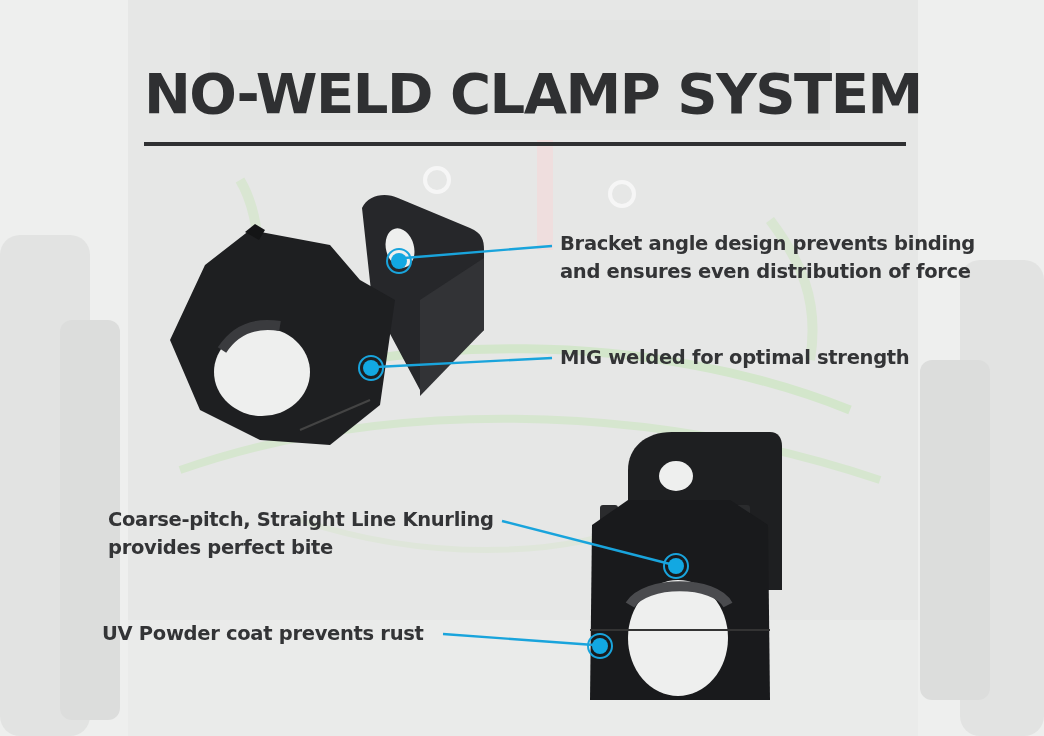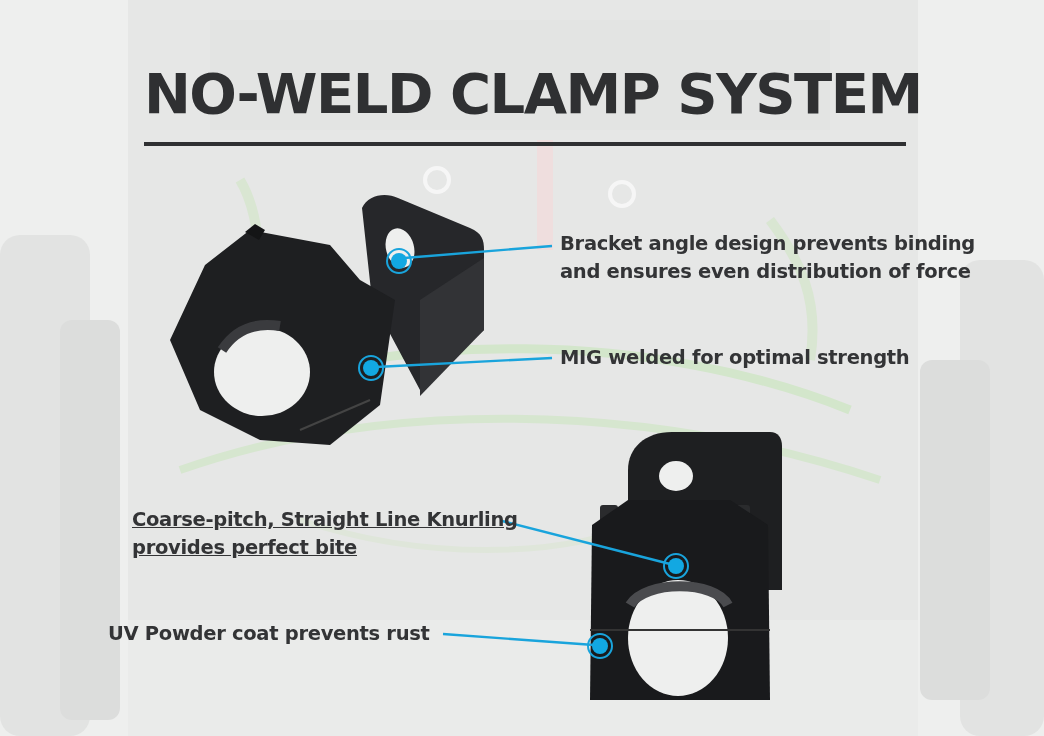--- a/index.html
+++ b/index.html
@@ -91,22 +91,22 @@
 
   <div class="callout-text" style="left:560px; top:344px;">
     <div>MIG welded for optimal strength</div>
   </div>
 
   <div class="callout-text" style="left:560px; top:230px;">
     <div>Bracket angle design prevents binding</div>
     <div>and ensures even distribution of force</div>
   </div>
 
-  <div class="callout-text" style="left:132px; top:506px;text-decoration:underline;">
+  <div class="callout-text" style="left:108px; top:506px;">
     <div>Coarse-pitch, Straight Line Knurling</div>
     <div>provides perfect bite</div>
   </div>
 
-  <div class="callout-text" style="left:108px; top:620px;">
+  <div class="callout-text" style="left:102px; top:620px;">
     <div>UV Powder coat prevents rust</div>
   </div>
 
 </div>
 
 </body></html>

